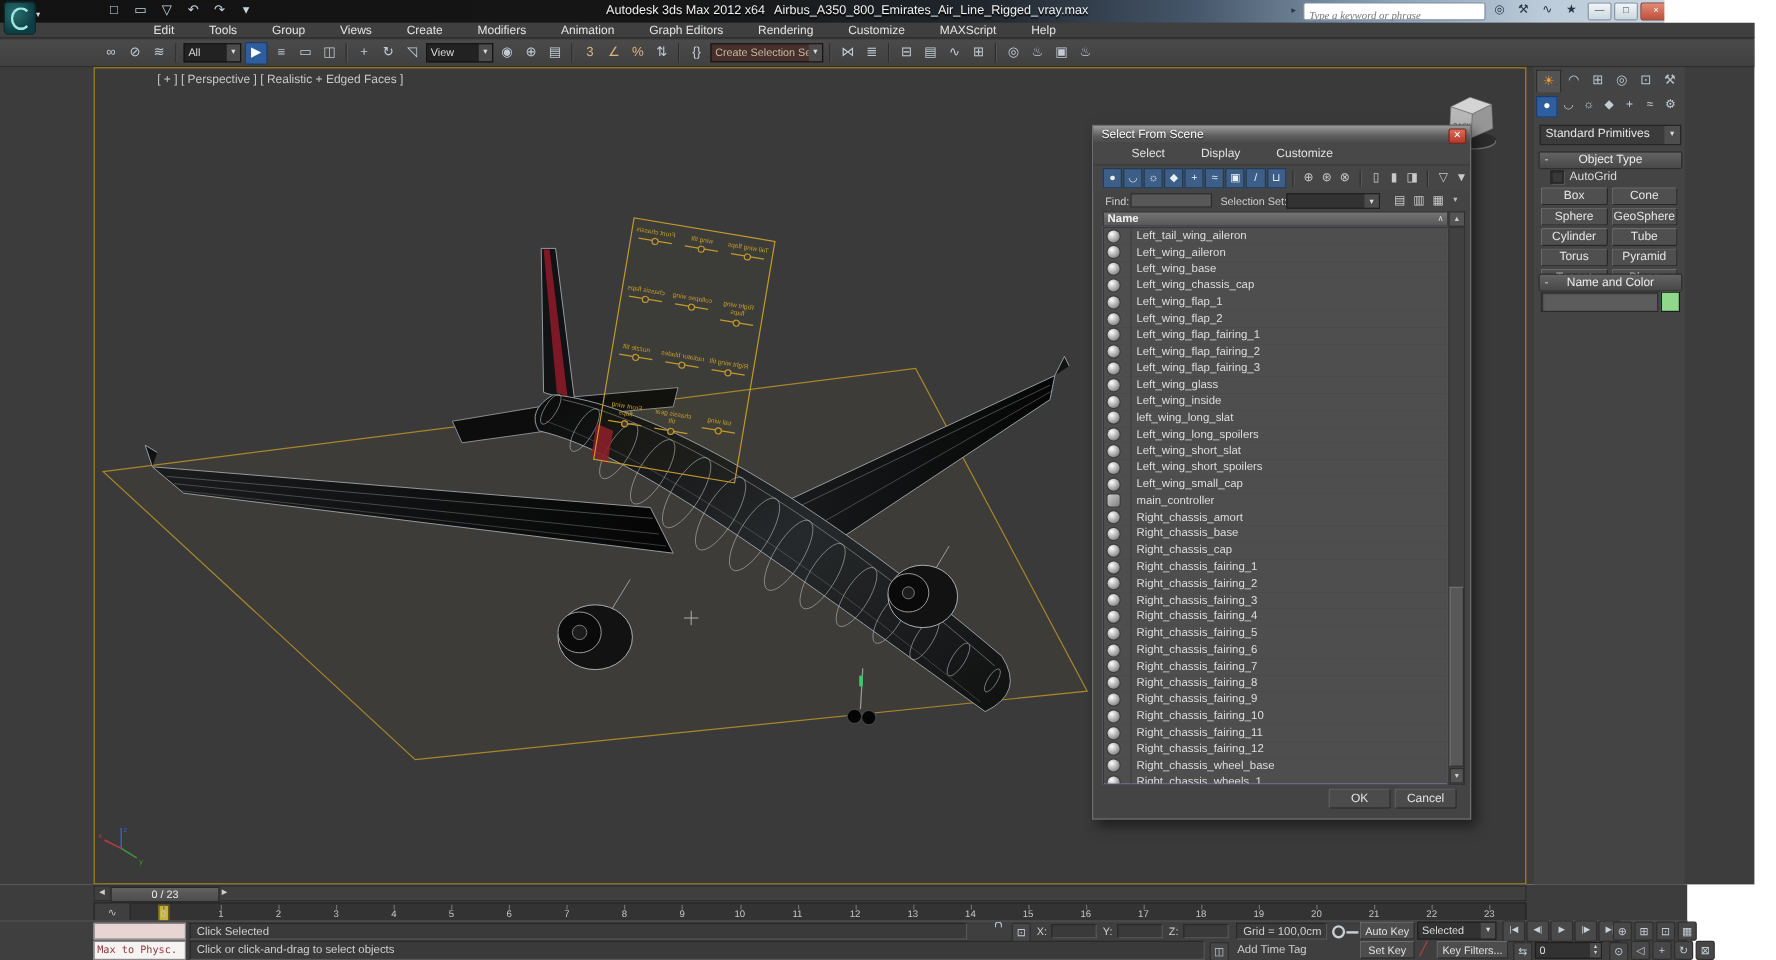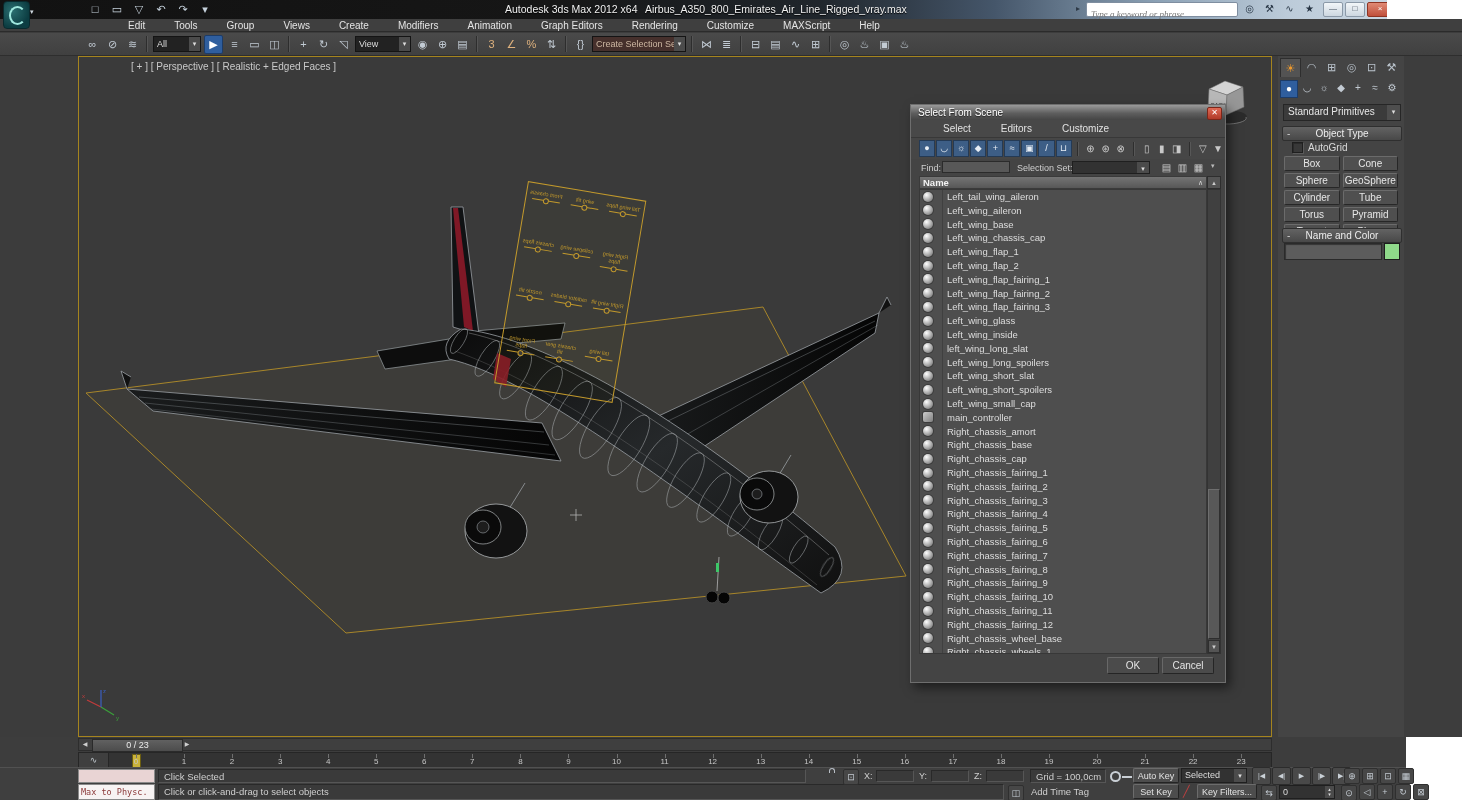--- a/index.html
+++ b/index.html
@@ -584,21 +584,21 @@
     </div>
   </div>
 
   <div id="dialog">
     <div id="dlg-title">
       <div class="t">Select From Scene</div>
       <div id="dlg-close">✕</div>
     </div>
     <div id="dlg-menu">
         <span class="mitem">Select</span>
-        <span class="mitem">Editors</span>
+        <span class="mitem">Display</span>
         <span class="mitem">Customize</span>
       </div>
     <div id="dlg-toolbar">
         <span class="dtg">●</span>
         <span class="dtg">◡</span>
         <span class="dtg">☼</span>
         <span class="dtg">◆</span>
         <span class="dtg">+</span>
         <span class="dtg">≈</span>
         <span class="dtg">▣</span>

